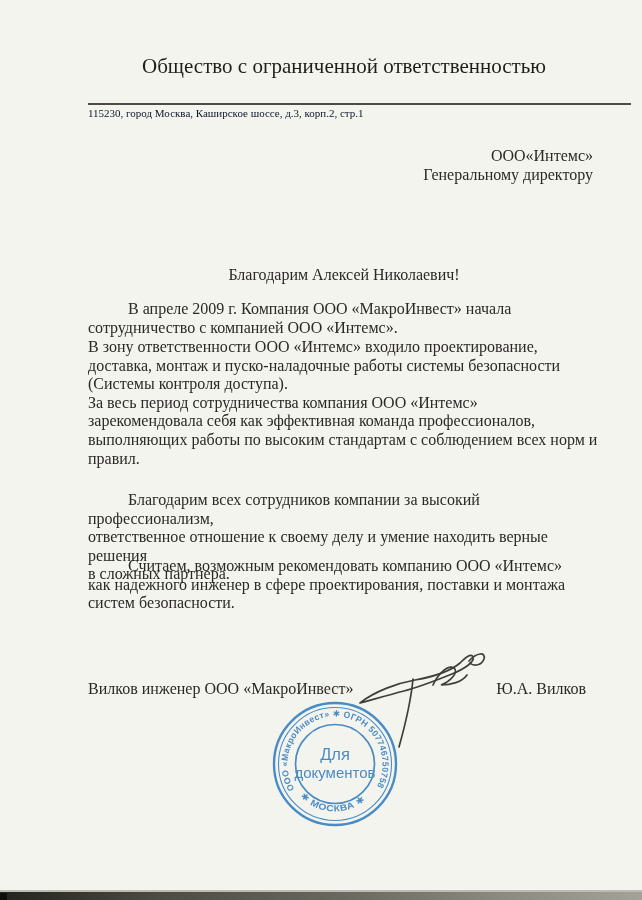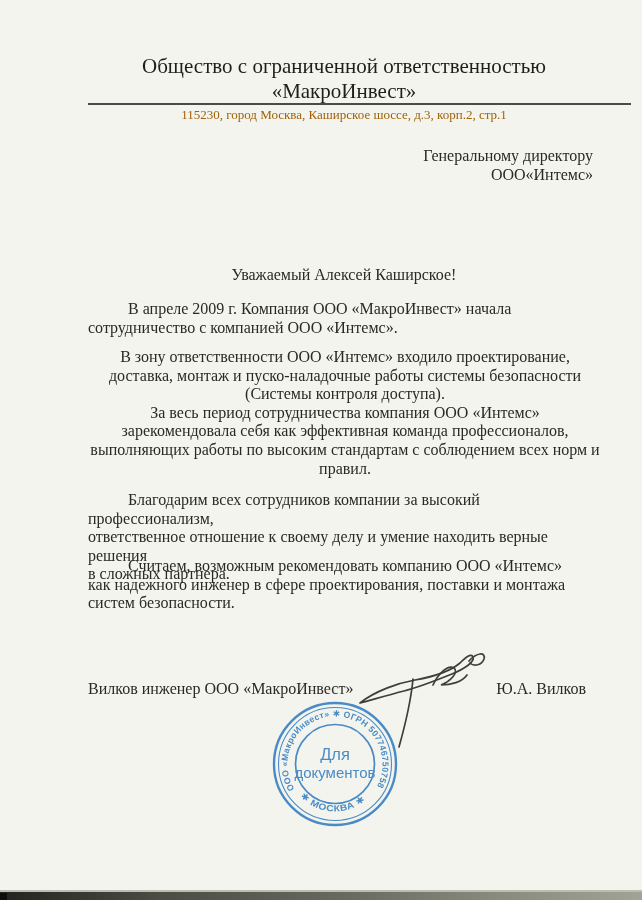--- a/index.html
+++ b/index.html
@@ -11,22 +11,22 @@
     -webkit-font-smoothing:antialiased;
   }
   .abs{position:absolute;}
   
   .org-name{
     left:88px;top:54px;width:512px;text-align:center;
     font-weight:normal;font-size:21px;line-height:25px;color:#201e1b;
   }
   .head-rule{left:88px;top:103px;width:543px;height:2px;background:#4d4b47;}
   .head-address{
-    left:88px;top:107px;width:512px;text-align:center;
-    font-size:13px;color:#a16207;
+    left:88px;top:107px;width:512px;
+    font-size:11px;color:#0f172a;
   }
   
   .recipient{
     left:88px;top:146px;width:505px;text-align:right;
     font-size:16px;line-height:19px;
   }
   
   .salutation{left:88px;top:266px;width:512px;text-align:center;font-size:16px;}
   .para{
     left:88px;width:514px;margin:0;font-size:16px;line-height:18.6px;
@@ -57,36 +57,35 @@
     left:296px;top:676px;width:120px;height:26px;
     color:#9a988f;font-size:11px;filter:blur(1px);opacity:.5;
     font-family:"DejaVu Sans",sans-serif;transform:rotate(-4deg);
   }
 </style>
 </head>
 <body>
 
 <div class="abs org-name">
   <div>Общество с ограниченной ответственностью</div>
-  <div>«МакроИнвест»</div>
 </div>
 <div class="abs head-rule"></div>
 <div class="abs head-address">115230, город Москва, Каширское шоссе, д.3, корп.2, стр.1</div>
 
 <div class="abs recipient">
+  <div>ООО«Интемс»</div>
   <div>Генеральному директору</div>
-  <div>ООО«Интемс»</div>
 </div>
 
-<div class="abs salutation">Уважаемый Алексей Каширское!</div>
+<div class="abs salutation">Благодарим Алексей Николаевич!</div>
 
 <div id="paragraphs-host">
     <p class="para indent" style="top: 300px;">В апреле 2009 г. Компания ООО «МакроИнвест» начала
 сотрудничество с компанией ООО «Интемс».</p>
-    <p class="para" style="top: 348px; text-align: center;">В зону ответственности ООО «Интемс» входило проектирование,
+    <p class="para" style="top: 338px;">В зону ответственности ООО «Интемс» входило проектирование,
 доставка, монтаж и пуско-наладочные работы системы безопасности
 (Системы контроля доступа).
 За весь период сотрудничества компания ООО «Интемс»
 зарекомендовала себя как эффективная команда профессионалов,
 выполняющих работы по высоким стандартам с соблюдением всех норм и
 правил.</p>
     <p class="para indent" style="top: 491px;">Благодарим всех сотрудников компании за высокий профессионализм,
 ответственное отношение к своему делу и умение находить верные решения
 в сложных партнера.</p>
     <p class="para indent" style="top: 557px;">Считаем, возможным рекомендовать компанию ООО «Интемс»

